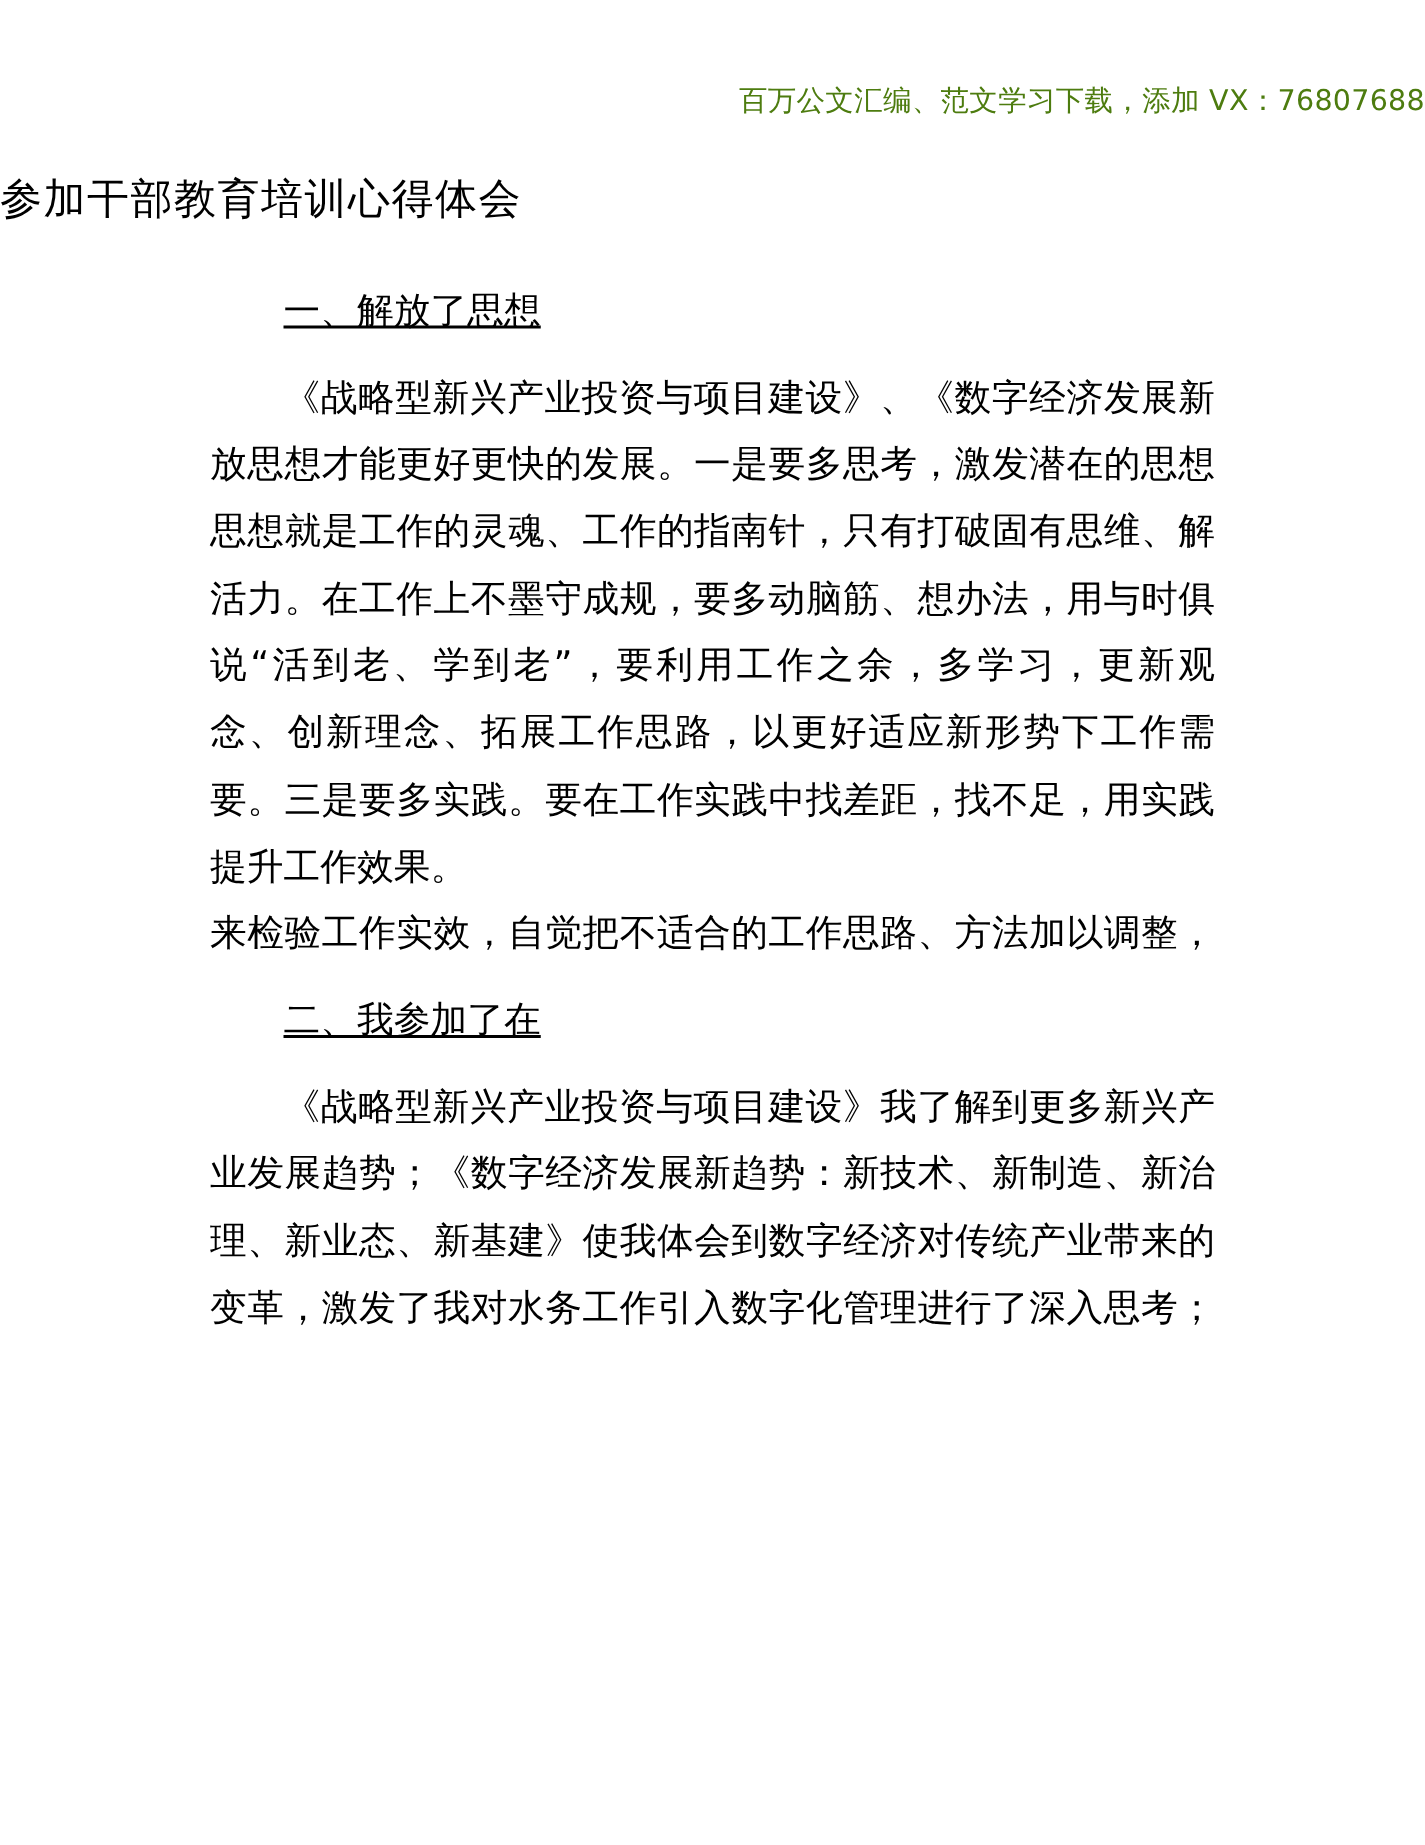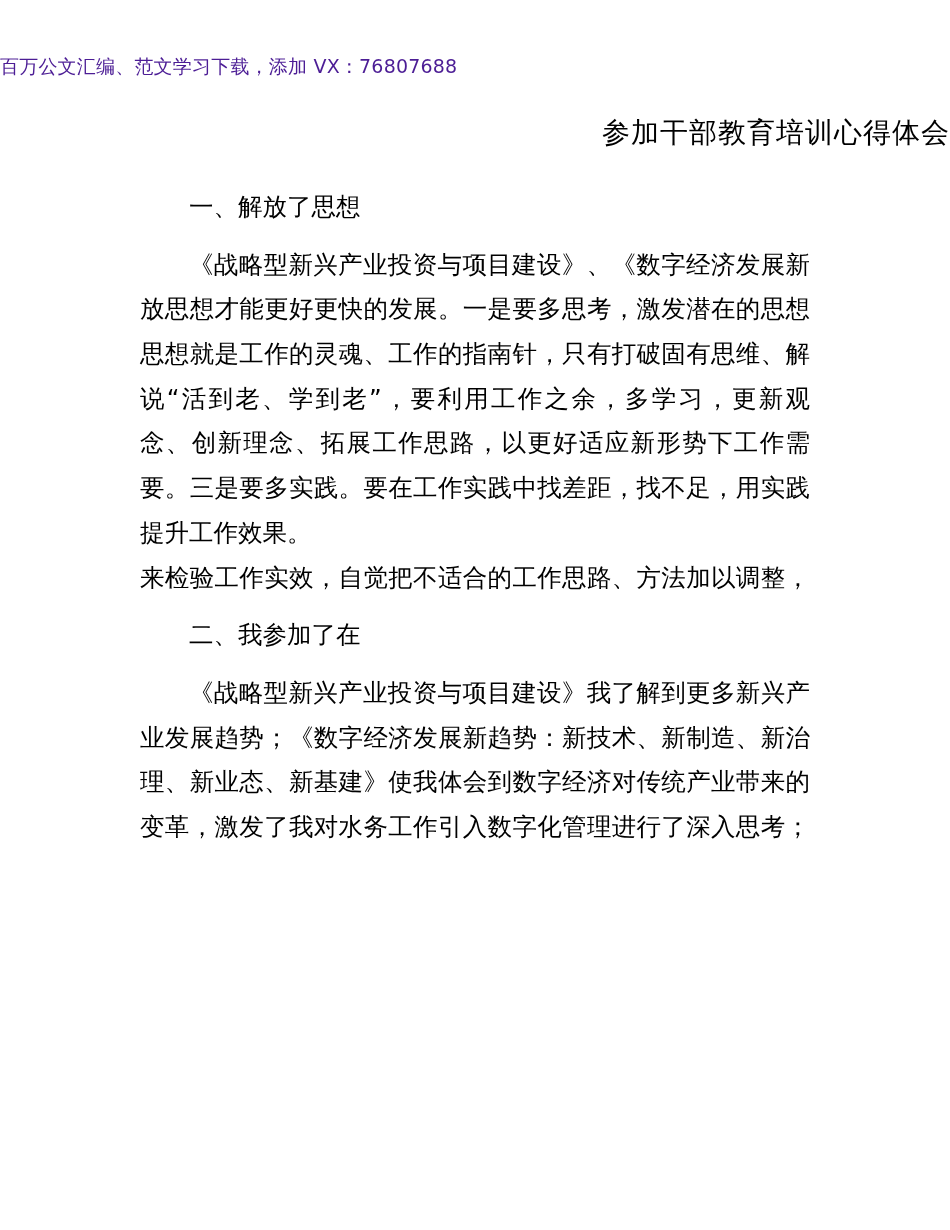--- a/index.html
+++ b/index.html
@@ -1,44 +1,45 @@
 <!DOCTYPE html>
 <html><head>
   <meta charset="utf-8">
   <style>
     html, body { margin: 0; padding: 0; background: #ffffff; }
     body { width: 950px; height: 1230px; position: relative; overflow: hidden;
            font-family: "DejaVu Sans", "Liberation Sans", sans-serif; color: #000; }
-    .header { position: absolute; top: 54px; left: 0; width: 950px; text-align: left;
-              font-size: 19px; color: #4c1d95; letter-spacing: 0.2px; }
-    .title { position: absolute; top: 114px; left: 0; width: 950px; text-align: right;
+    .header { position: absolute; top: 54px; left: 0; width: 950px; text-align: right;
+              font-size: 19px; color: #4d7c0f; letter-spacing: 0.2px; }
+    .title { position: absolute; top: 114px; left: 0; width: 950px; text-align: left;
              font-size: 28px; letter-spacing: 1px; }
     .body { position: absolute; top: 172px; left: 140px; width: 670px; }
     .line { height: 44.7px; line-height: 44.7px; font-size: 24.5px; white-space: nowrap;
             text-align: justify; text-align-last: justify; overflow: visible; }
     .line.last { text-align-last: left; }
     .indent { padding-left: 49px; }
     .heading { height: 44.7px; line-height: 44.7px; font-size: 24.5px; padding-left: 49px;
-               margin-top: 13px; margin-bottom: 13px; }
+               margin-top: 13px; margin-bottom: 13px; text-decoration: underline; }
   </style>
 </head>
 <body>
 
 <div class="header">百万公文汇编、范文学习下载，添加 VX：76807688</div>
 
 <div class="title">参加干部教育培训心得体会</div>
 
 <div class="body">
 
   <div class="heading">一、解放了思想</div>
 
   <div>
     <div class="line indent">《战略型新兴产业投资与项目建设》、《数字经济发展新</div>
     <div class="line">放思想才能更好更快的发展。一是要多思考，激发潜在的思想</div>
     <div class="line">思想就是工作的灵魂、工作的指南针，只有打破固有思维、解</div>
+    <div class="line">活力。在工作上不墨守成规，要多动脑筋、想办法，用与时俱</div>
     <div class="line">说“活到老、学到老”，要利用工作之余，多学习，更新观</div>
     <div class="line">念、创新理念、拓展工作思路，以更好适应新形势下工作需</div>
     <div class="line">要。三是要多实践。要在工作实践中找差距，找不足，用实践</div>
     <div class="line last">提升工作效果。</div>
     <div class="line">来检验工作实效，自觉把不适合的工作思路、方法加以调整，</div>
   </div>
 
   <div class="heading">二、我参加了在</div>
 
   <div>

